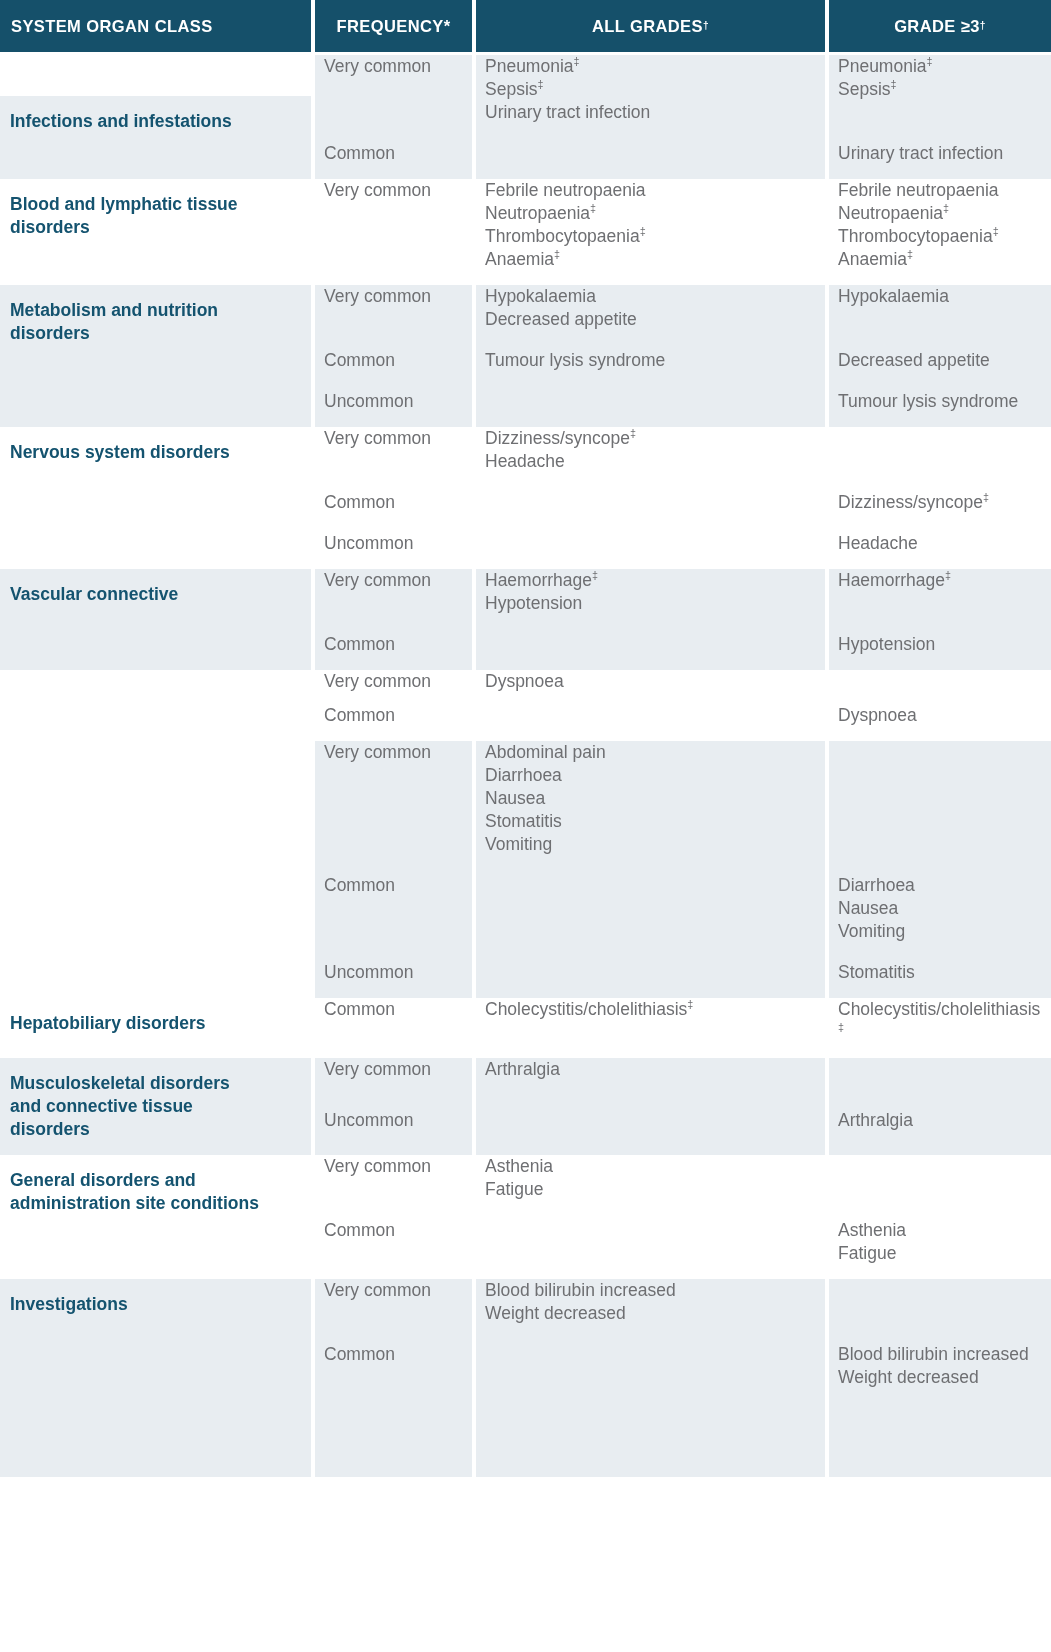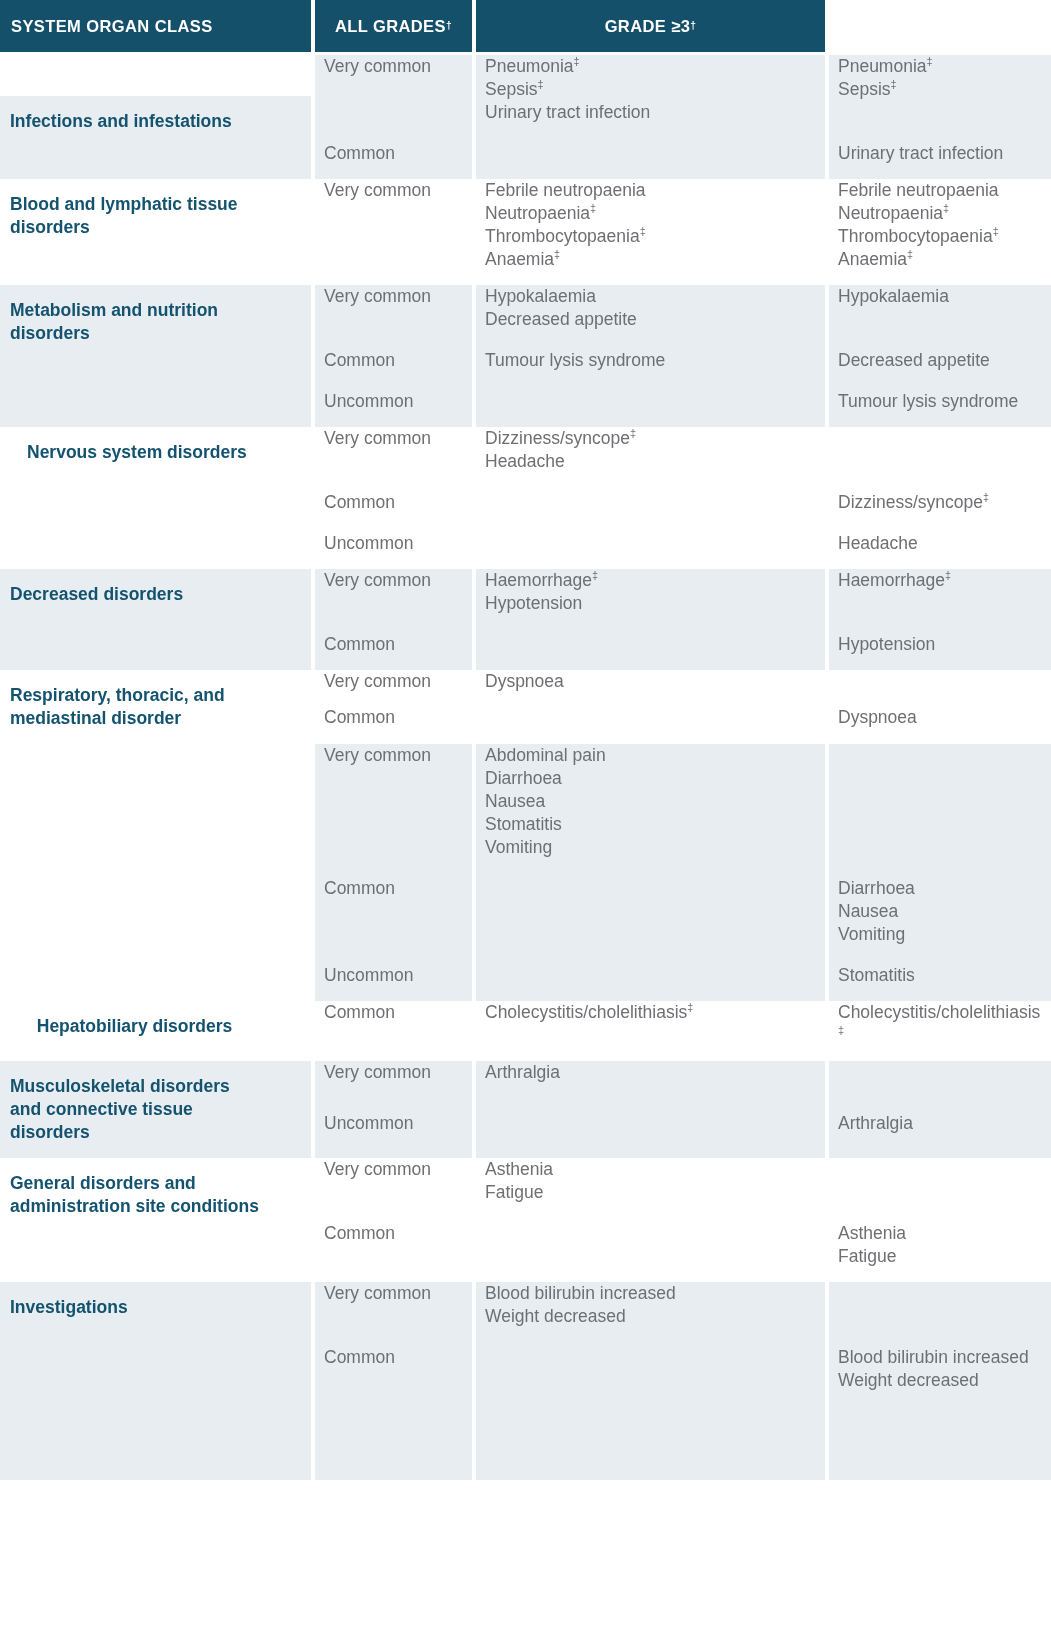--- a/index.html
+++ b/index.html
@@ -65,20 +65,21 @@
   .groups .group:last-child .cell.band.last { padding-bottom: 88px; }
 
   .items div { overflow-wrap: break-word; }
 </style>
 </head>
 <body>
 
 <div class="ae-table">
   <div class="hdr">
     <div class="hcell left">SYSTEM ORGAN CLASS</div>
+    <div class="hcell">FREQUENCY*</div>
     <div class="hcell">ALL GRADES<sup>†</sup></div>
     <div class="hcell">GRADE ≥3<sup>†</sup></div>
   </div>
   <div class="groups">
       <div class="group light">
         <div class="cell title" style="grid-row: 1 / span 2; margin-top: 41px;">Infections and infestations</div>
         <div class="cell band freq first" style="grid-area: 1 / 2;">Very common</div>
         <div class="cell band items first" style="grid-area: 1 / 3;">
           <div>Pneumonia<sup>‡</sup></div>
           <div>Sepsis<sup>‡</sup></div>
@@ -127,56 +128,55 @@
         <div class="cell band items" style="grid-area: 2 / 4;">
           <div>Decreased appetite</div>
         </div>
         <div class="cell band freq last" style="grid-area: 3 / 2;">Uncommon</div>
         <div class="cell band items last" style="grid-area: 3 / 3;"></div>
         <div class="cell band items last" style="grid-area: 3 / 4;">
           <div>Tumour lysis syndrome</div>
         </div>
       </div>
       <div class="group">
-        <div class="cell title" style="grid-row: 1 / span 3; margin-left: 17px;">Nervous system disorders</div>
+        <div class="cell title" style="grid-row: 1 / span 3;">Nervous system disorders</div>
         <div class="cell band freq first" style="grid-area: 1 / 2;">Very common</div>
         <div class="cell band items first" style="grid-area: 1 / 3;">
           <div>Dizziness/syncope<sup>‡</sup></div>
           <div>Headache</div>
         </div>
         <div class="cell band items first" style="grid-area: 1 / 4;"></div>
         <div class="cell band freq" style="grid-area: 2 / 2;">Common</div>
         <div class="cell band items" style="grid-area: 2 / 3;"></div>
         <div class="cell band items" style="grid-area: 2 / 4;">
           <div>Dizziness/syncope<sup>‡</sup></div>
         </div>
         <div class="cell band freq last" style="grid-area: 3 / 2;">Uncommon</div>
         <div class="cell band items last" style="grid-area: 3 / 3;"></div>
         <div class="cell band items last" style="grid-area: 3 / 4;">
           <div>Headache</div>
         </div>
       </div>
       <div class="group light">
-        <div class="cell title" style="grid-row: 1 / span 2;">Decreased disorders</div>
+        <div class="cell title" style="grid-row: 1 / span 2;">Vascular connective</div>
         <div class="cell band freq first" style="grid-area: 1 / 2;">Very common</div>
         <div class="cell band items first" style="grid-area: 1 / 3;">
           <div>Haemorrhage<sup>‡</sup></div>
           <div>Hypotension</div>
         </div>
         <div class="cell band items first" style="grid-area: 1 / 4;">
           <div>Haemorrhage<sup>‡</sup></div>
         </div>
         <div class="cell band freq last" style="grid-area: 2 / 2;">Common</div>
         <div class="cell band items last" style="grid-area: 2 / 3;"></div>
         <div class="cell band items last" style="grid-area: 2 / 4;">
           <div>Hypotension</div>
         </div>
       </div>
       <div class="group">
-        <div class="cell title" style="grid-row: 1 / span 2;">Respiratory, thoracic, and mediastinal disorder</div>
         <div class="cell band freq first" style="grid-area: 1 / 2;">Very common</div>
         <div class="cell band items first" style="grid-area: 1 / 3;">
           <div>Dyspnoea</div>
         </div>
         <div class="cell band items first" style="grid-area: 1 / 4;"></div>
         <div class="cell band freq last" style="grid-area: 2 / 2;">Common</div>
         <div class="cell band items last" style="grid-area: 2 / 3;"></div>
         <div class="cell band items last" style="grid-area: 2 / 4;">
           <div>Dyspnoea</div>
         </div>
@@ -198,21 +198,21 @@
           <div>Nausea</div>
           <div>Vomiting</div>
         </div>
         <div class="cell band freq last" style="grid-area: 3 / 2;">Uncommon</div>
         <div class="cell band items last" style="grid-area: 3 / 3;"></div>
         <div class="cell band items last" style="grid-area: 3 / 4;">
           <div>Stomatitis</div>
         </div>
       </div>
       <div class="group">
-        <div class="cell title" style="grid-row: 1 / span 1; text-align: center;">Hepatobiliary disorders</div>
+        <div class="cell title" style="grid-row: 1 / span 1;">Hepatobiliary disorders</div>
         <div class="cell band freq first last" style="grid-area: 1 / 2;">Common</div>
         <div class="cell band items first last" style="grid-area: 1 / 3;">
           <div>Cholecystitis/cholelithiasis<sup>‡</sup></div>
         </div>
         <div class="cell band items first last" style="grid-area: 1 / 4;">
           <div>Cholecystitis/cholelithiasis<sup>‡</sup></div>
         </div>
       </div>
       <div class="group light">
         <div class="cell title" style="grid-row: 1 / span 2;">Musculoskeletal disorders and connective tissue disorders</div>

